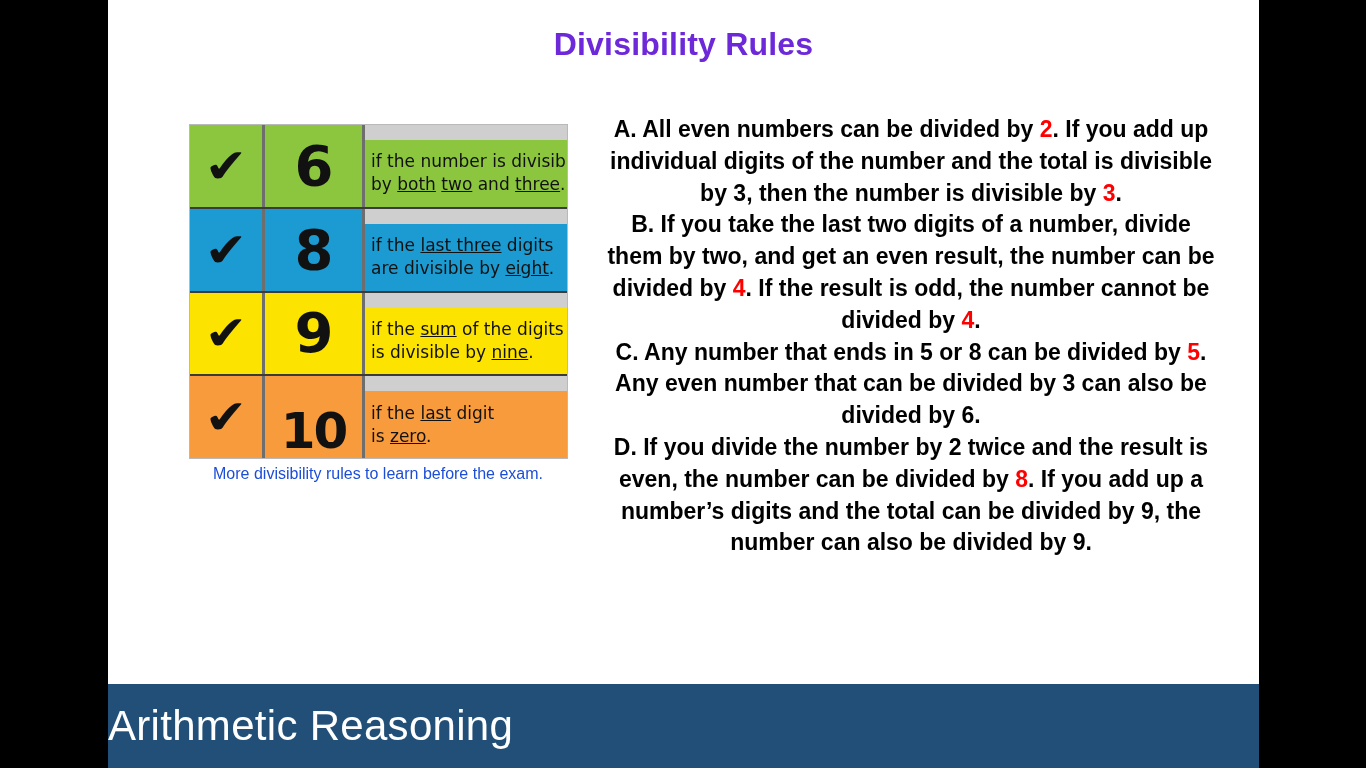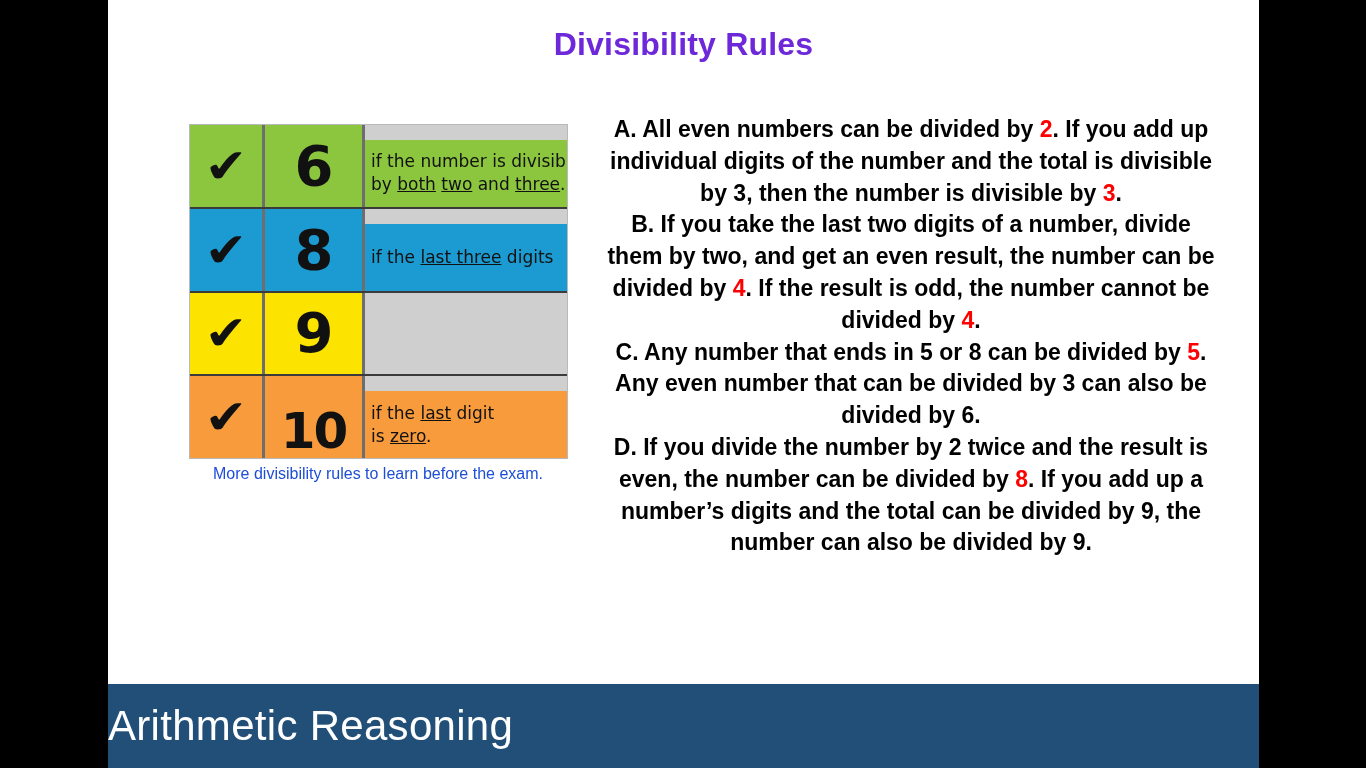--- a/index.html
+++ b/index.html
@@ -136,28 +136,33 @@
         </div>
         <div class="poster-row row-blue">
           <div class="cell-check">
             <span class="check-glyph">✔</span>
           </div>
           <div class="cell-num">
             <span class="num-glyph">8</span>
           </div>
           <div class="cell-text">
             <div class="poster-line"><span>if the </span><u>last three</u><span> digits</span></div>
+            <div class="poster-line"><span>are divisible by </span><u>eight</u><span>.</span></div>
           </div>
         </div>
         <div class="poster-row row-yellow">
           <div class="cell-check">
             <span class="check-glyph">✔</span>
           </div>
           <div class="cell-num">
             <span class="num-glyph">9</span>
+          </div>
+          <div class="cell-text">
+            <div class="poster-line"><span>if the </span><u>sum</u><span> of the digits</span></div>
+            <div class="poster-line"><span>is divisible by </span><u>nine</u><span>.</span></div>
           </div>
         </div>
         <div class="poster-row row-orange">
           <div class="cell-check">
             <span class="check-glyph">✔</span>
           </div>
           <div class="cell-num">
             <span class="num-glyph two-digit">10</span>
           </div>
           <div class="cell-text">

